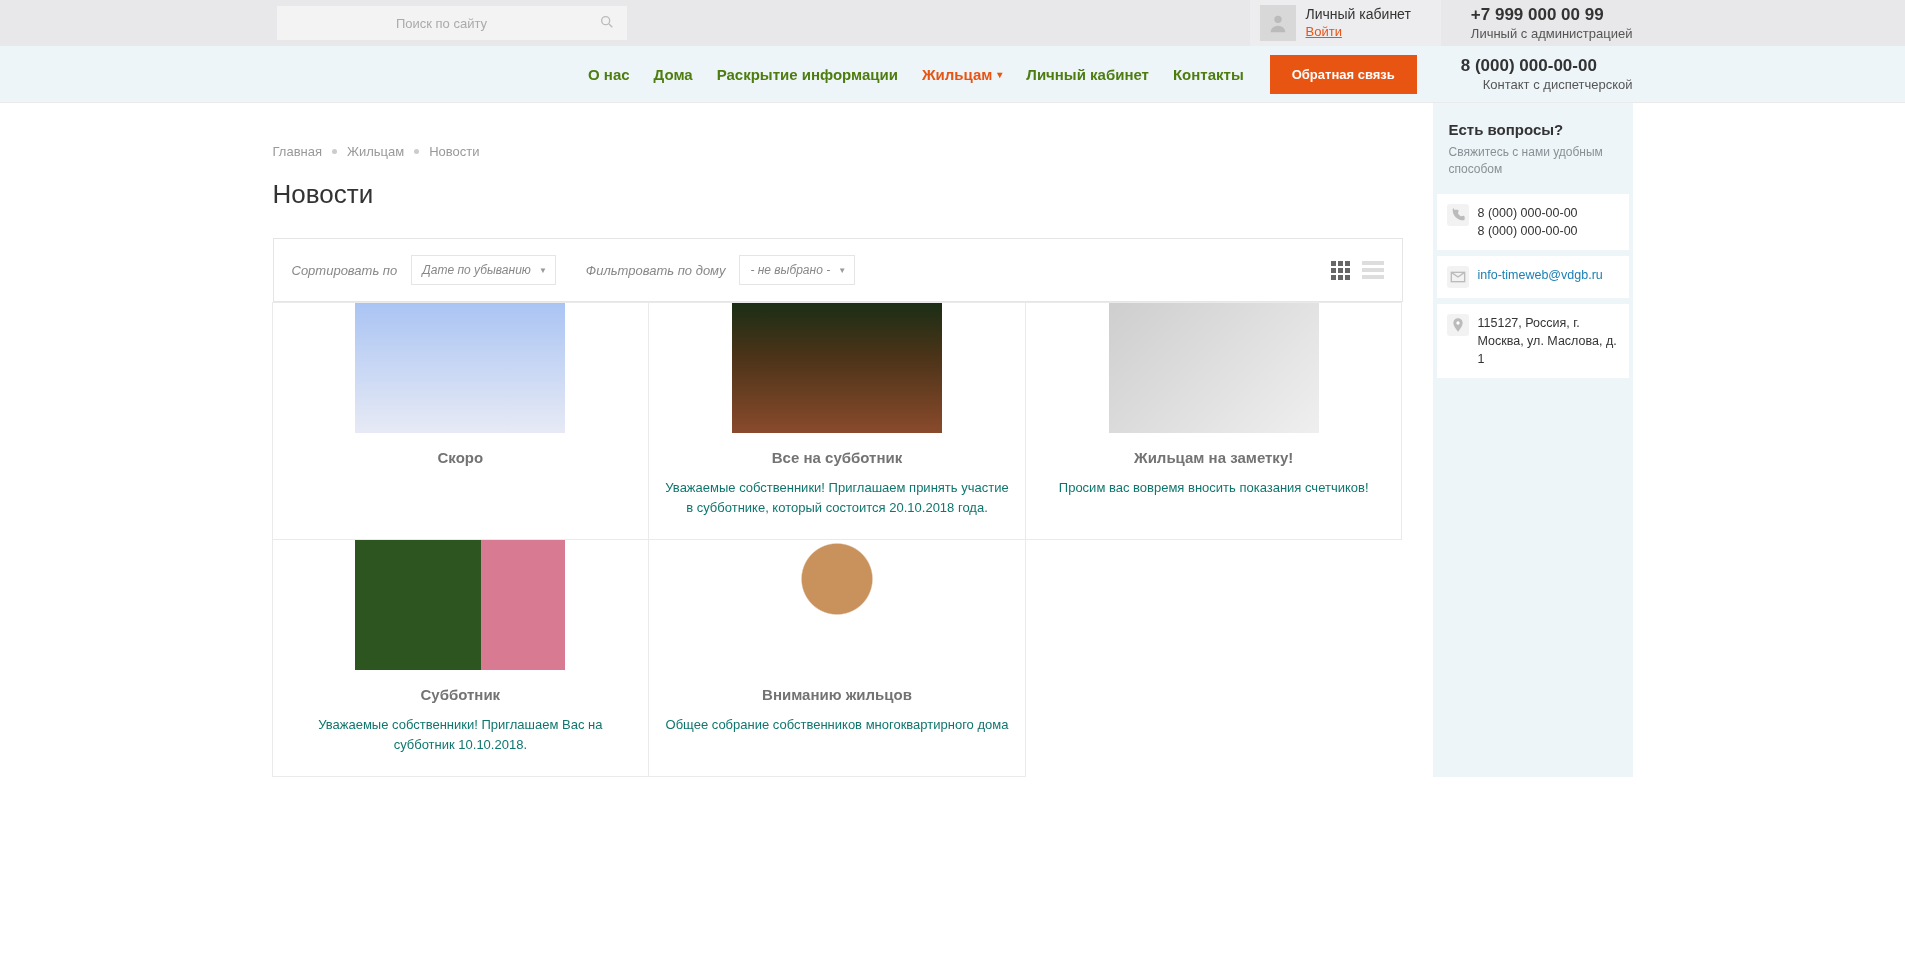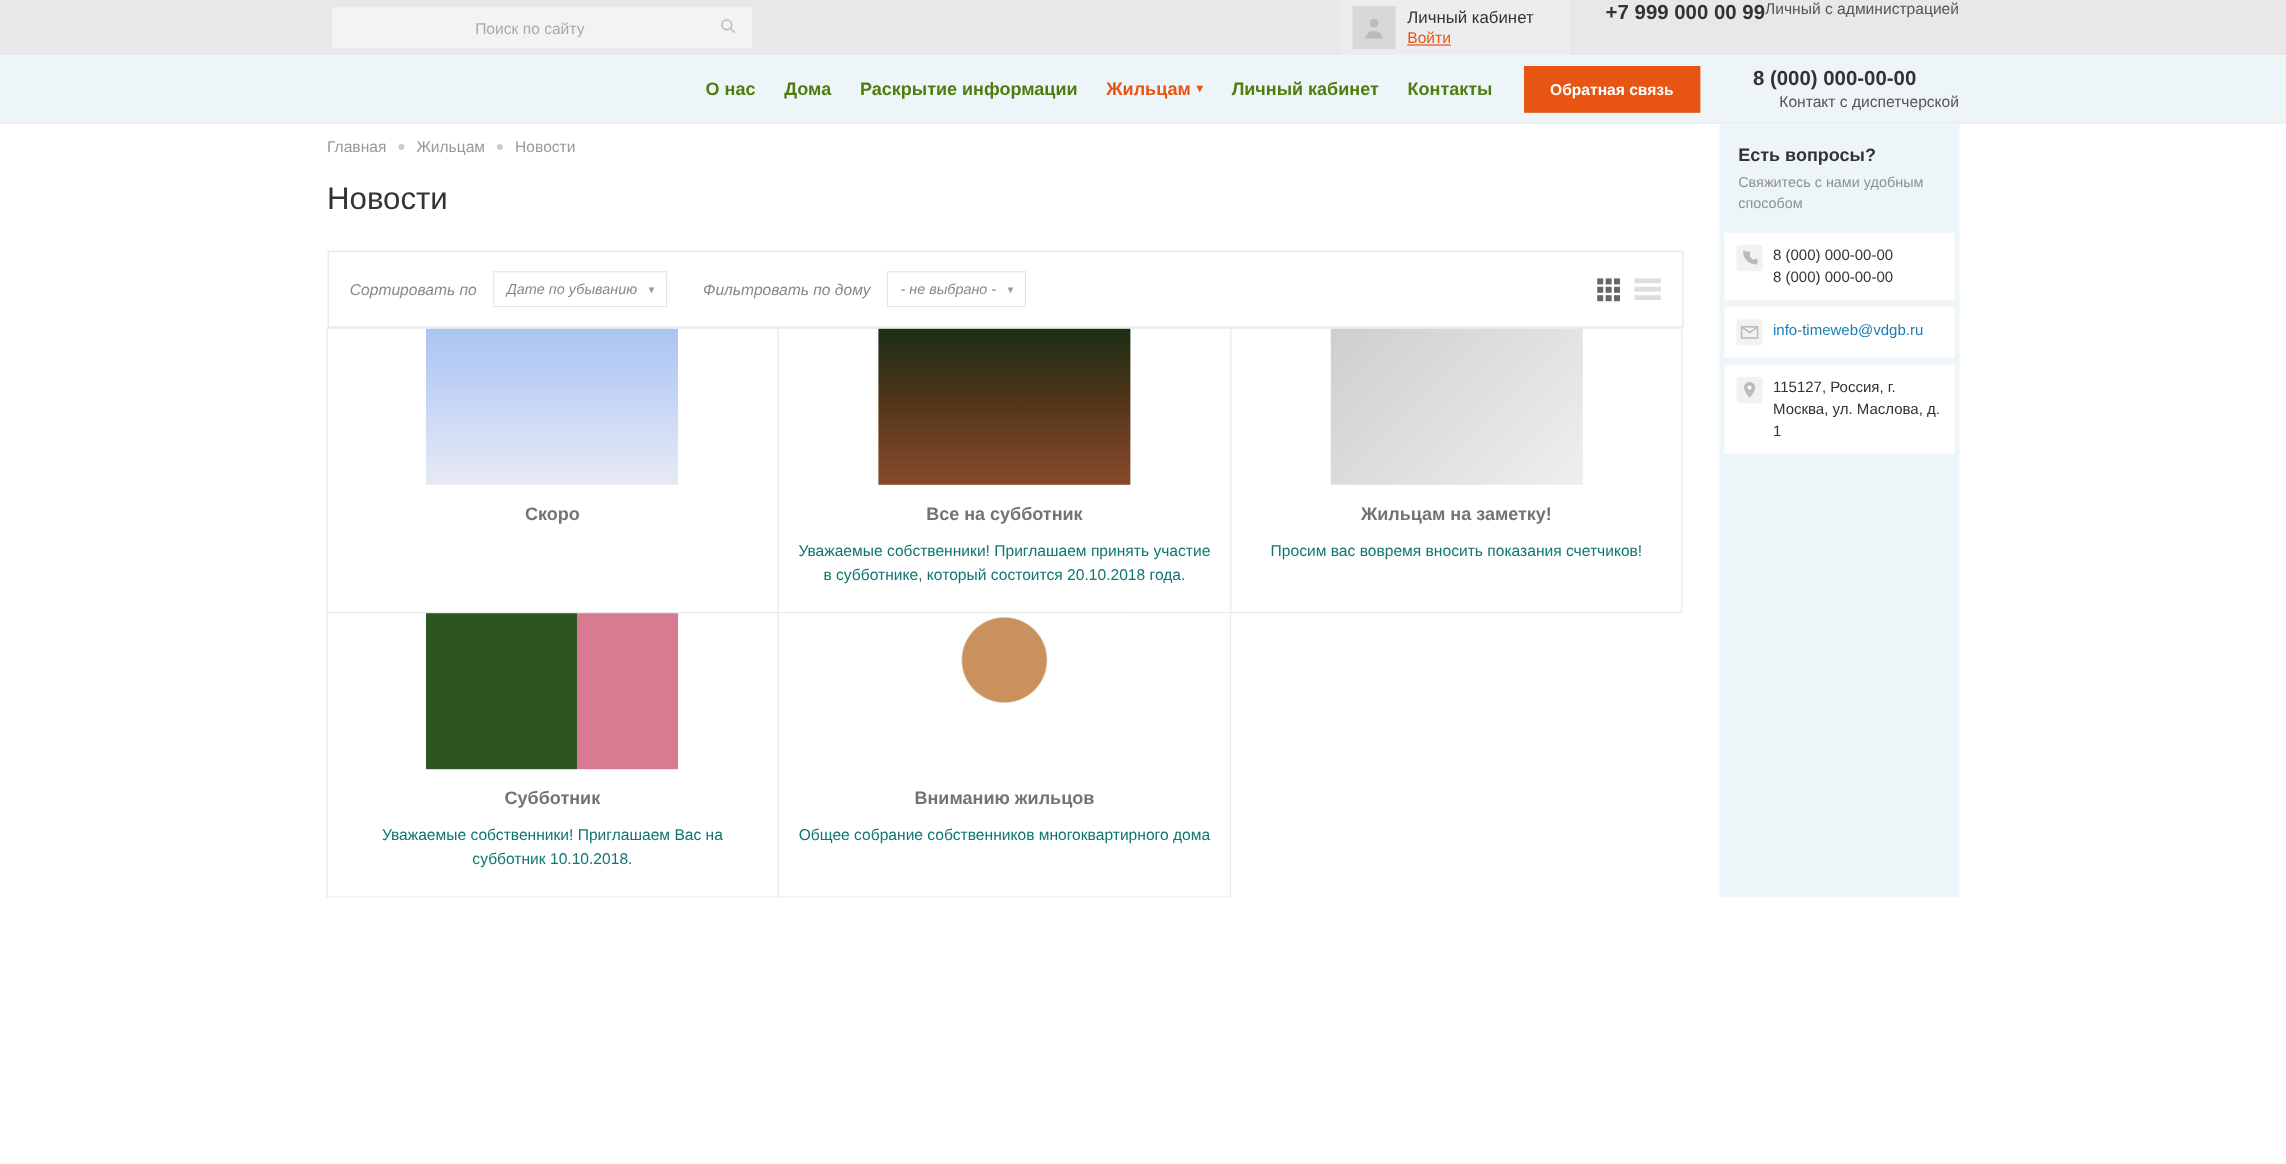--- a/index.html
+++ b/index.html
@@ -12,39 +12,39 @@
   .search-input { width: 100%; height: 34px; background: #f3f3f4; border: none; padding: 0 34px 0 14px; font-size: 13px; color: #777; outline: none; text-align: center; }
   .search-input::placeholder { color: #aaa; }
   .search-icon { position: absolute; right: 10px; top: 8px; width: 18px; height: 18px; }
 
   .top-right { display: flex; align-items: stretch; gap: 0; }
   .account-box { display: flex; align-items: center; gap: 10px; background: #ededef; padding: 0 30px 0 10px; height: 46px; }
   .avatar { width: 36px; height: 36px; background: #d8d8d8; display: flex; align-items: center; justify-content: center; }
   .account-text { display: flex; flex-direction: column; line-height: 1.3; }
   .account-title { color: #333; font-size: 14px; }
   .account-login { color: #e85412; font-size: 13px; text-decoration: underline; cursor: pointer; }
-  .contact-box { padding: 0 0 0 30px; display: flex; flex-direction: row; justify-content: center; line-height: 1.3; }
+  .contact-box { padding: 0 0 0 30px; display: flex; flex-direction: column; justify-content: center; line-height: 1.3; }
   .phone-big { font-size: 17px; font-weight: bold; color: #333; }
   .contact-sub { font-size: 13px; color: #555; }
 
   
   .navbar { background: #eef5f9; height: 57px; border-bottom: 1px solid #eaeaea; }
   .navbar-inner { width: 1360px; margin: 0 auto; display: flex; align-items: center; justify-content: flex-end; height: 100%; gap: 26px; }
   .nav-menu { display: flex; gap: 24px; }
   .nav-item { font-size: 15px; font-weight: bold; color: #4d7c0f; cursor: pointer; display: flex; align-items: center; gap: 5px; }
   .nav-item.active { color: #e85412; }
   .chevron { font-size: 10px; color: #e85412; }
   .feedback-btn { background: #e85412; color: #fff; font-weight: bold; font-size: 13px; padding: 12px 22px; border: none; cursor: pointer; }
   .dispatch-box { display: flex; flex-direction: column; line-height: 1.25; margin-left: 18px; }
   .dispatch-phone { font-size: 17px; font-weight: bold; color: #333; }
   .dispatch-sub { font-size: 13px; color: #555; margin-left: 22px; }
 
   
   .main-wrap { width: 1360px; margin: 0 auto; display: flex; gap: 30px; padding-top: 0; }
-  .content { flex: 1; padding-top: 12px; }
+  .content { flex: 1; padding-top: 41px; }
   .sidebar { width: 200px; background: #eef5f9; padding: 18px 4px 20px 4px; }
 
   
   .breadcrumbs { display: flex; gap: 10px; font-size: 13px; color: #999; margin-bottom: 20px; align-items: center; }
   .crumb { cursor: pointer; }
   .crumb-sep { width: 5px; height: 5px; border-radius: 50%; background: #ccc; }
 
   
   .page-title { font-size: 26px; font-weight: normal; color: #333; margin-bottom: 28px; }
 

